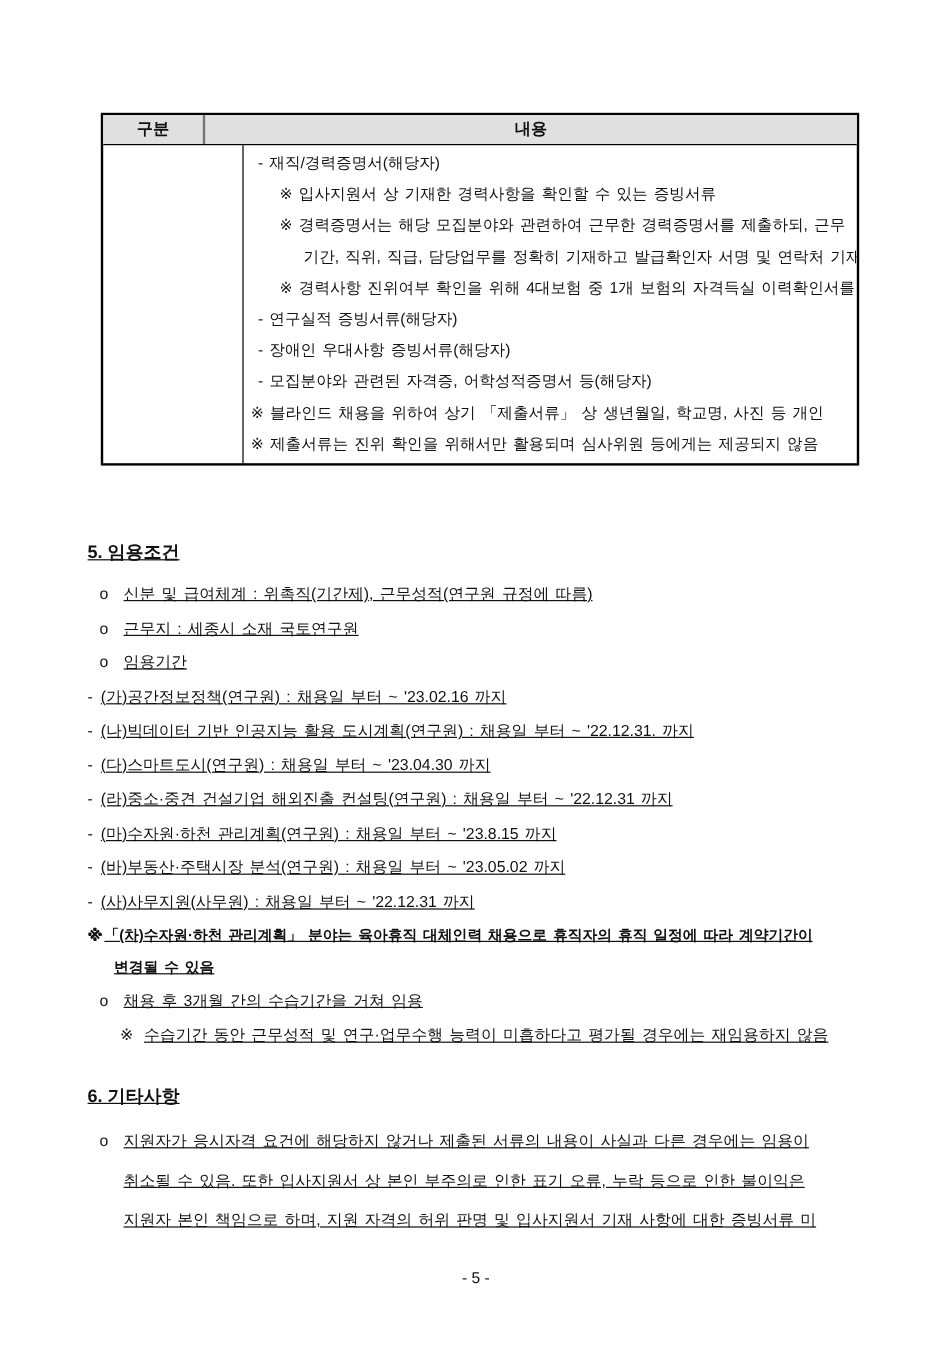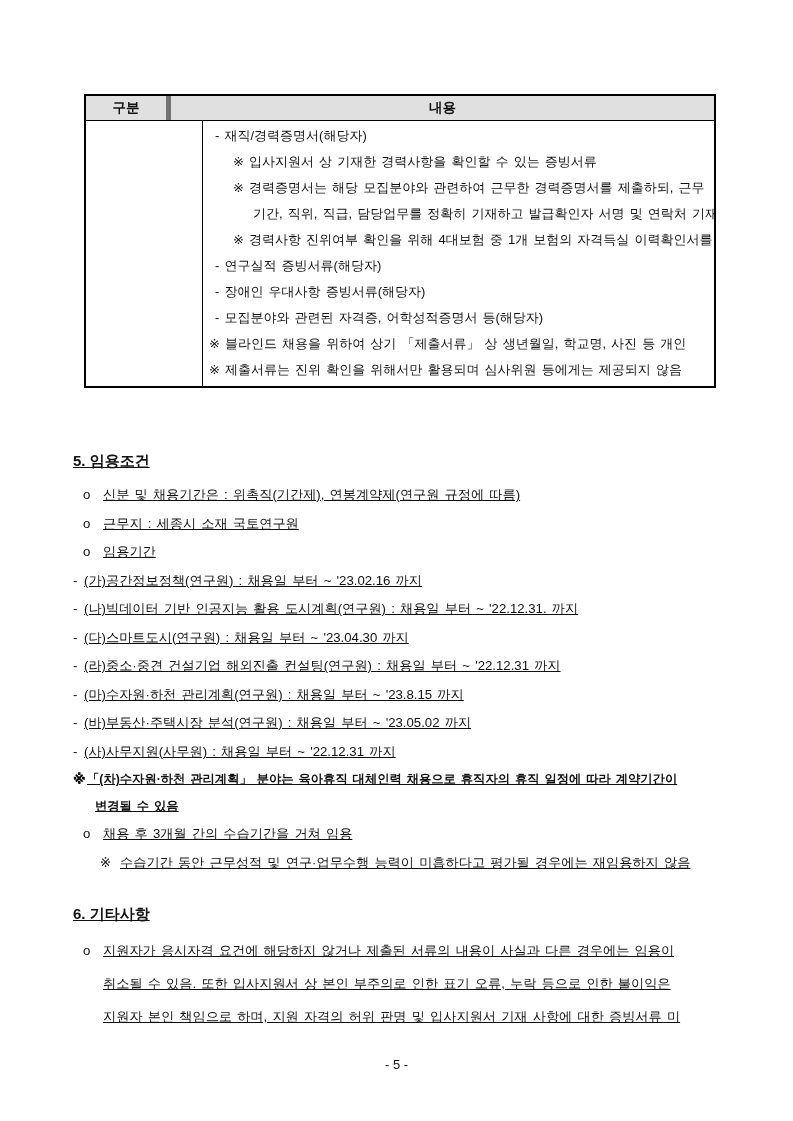--- a/index.html
+++ b/index.html
@@ -7,21 +7,21 @@
   .page {
     position:relative; width:793px; height:1121px; background:#ffffff;
     font-family:"Liberation Sans","DejaVu Sans",sans-serif; color:#111111;
     overflow:hidden;
   }
 
   
   .doc-table { position:absolute; left:84px; top:94px; width:632px; border:2px solid #000; }
   .t-row-header { display:flex; background:#e0e0e0; border-bottom:1px solid #000; }
   .t-hcell { font-weight:bold; font-size:13.5px; line-height:24px; text-align:center; }
-  .t-col-cat { width:85px; border-right:5px solid #737373; flex:0 0 85px; }
+  .t-col-cat { width:85px; border-right:2px solid #737373; flex:0 0 85px; }
   .t-col-content { flex:1; }
   .t-row-body { display:flex;padding-left:32px; }
   .t-bodycell-cat { width:85px; flex:0 0 85px; border-right:1px solid #000; }
   .t-bodycell-content { flex:1; padding:2px 4px 3px 4px; overflow:hidden; }
   .tl { font-size:13px; line-height:26px; white-space:nowrap; word-spacing:1.5px; }
   .ind-d1 { padding-left:8px; }
   .ind-x2 { padding-left:26px; }
   .ind-c3 { padding-left:46px; }
   .ind-x0 { padding-left:2px; }
   .ind-c1 { padding-left:18px; }
@@ -73,21 +73,21 @@
         <div class="tl ind-x0">※ 제출서류는 진위 확인을 위해서만 활용되며 심사위원 등에게는 제공되지 않음</div>
       </div>
     </div>
   </div>
 
   <div class="section section5">
     <div class="sec-title">5. 임용조건</div>
 
     <div class="li li-o">
       <span class="mk">o</span>
-      <span class="txt">신분 및 채용기간은 : 위촉직(기간제), 연봉계약제(연구원 규정에 따름)</span>
+      <span class="txt">신분 및 급여체계 : 위촉직(기간제), 근무성적(연구원 규정에 따름)</span>
     </div>
     <div class="li li-o">
       <span class="mk">o</span>
       <span class="txt">근무지 : 세종시 소재 국토연구원</span>
     </div>
     <div class="li li-o">
       <span class="mk">o</span>
       <span class="txt">임용기간</span>
     </div>
     <div class="li li-dash">

